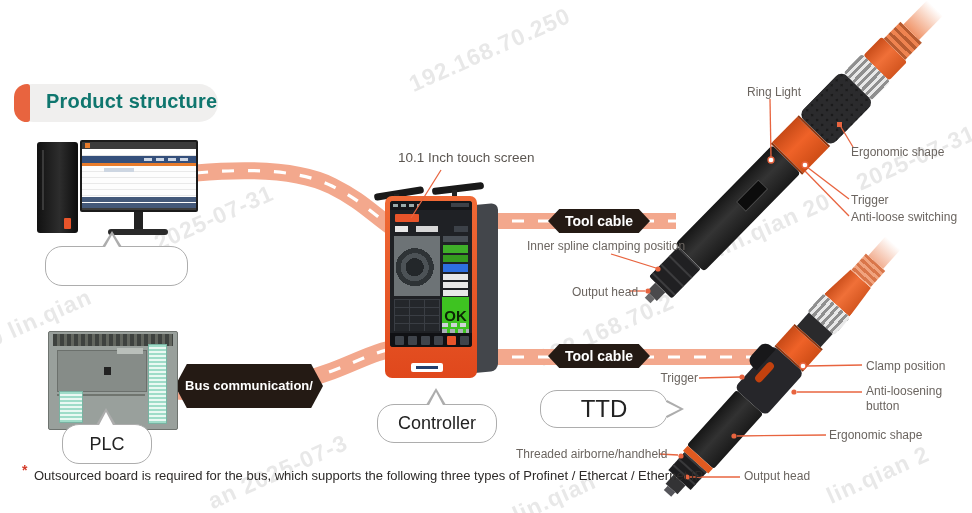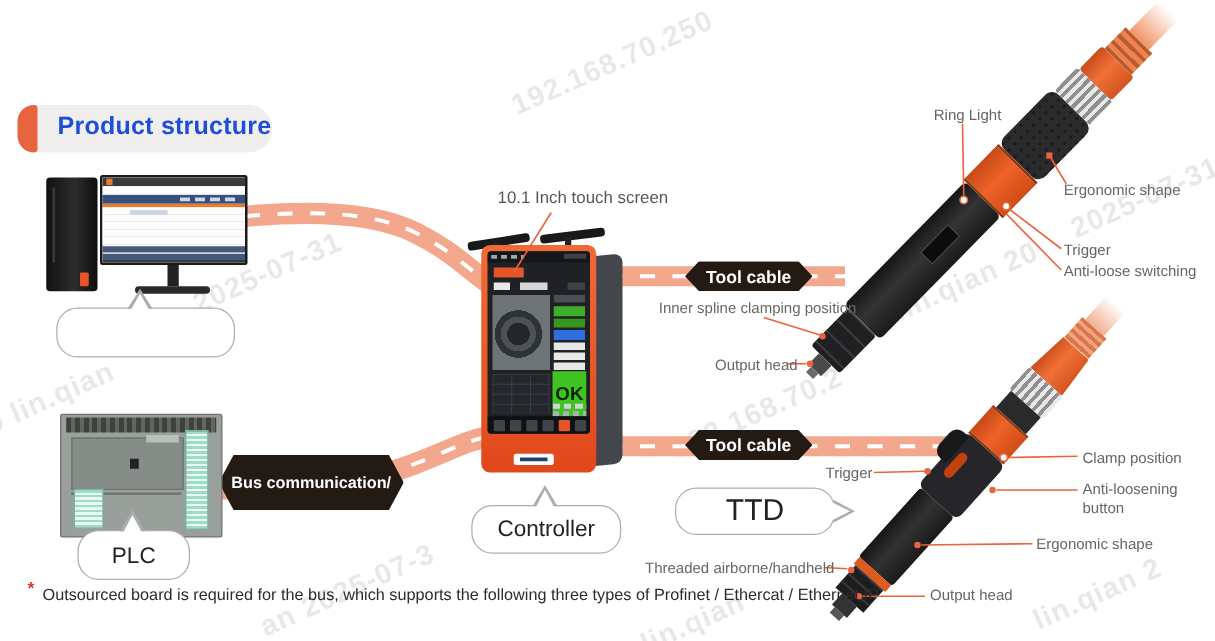--- a/index.html
+++ b/index.html
@@ -8,21 +8,21 @@
   .abs{position:absolute;}
 
   
   .wm{position:absolute;font-weight:bold;font-size:23px;letter-spacing:1px;
       color:rgba(110,110,110,0.16);white-space:nowrap;
       transform:translate(-50%,-50%) rotate(-24deg);pointer-events:none;}
 
   
   .title-box{left:14px;top:84px;width:204px;height:38px;background:#f0efee;border-radius:19px;}
   .title-accent{left:0;top:0;width:16px;height:38px;background:#e8643f;border-radius:19px 4px 4px 19px;}
-  .title-text{left:32px;top:6px;font-size:20px;font-weight:600;color:#1d4ed8;letter-spacing:0.2px;}
+  .title-text{left:32px;top:6px;font-size:20px;font-weight:600;color:#0f766e;letter-spacing:0.2px;}
 
   
   .banner{position:absolute;background:#241a14;color:#fff;font-weight:bold;text-align:center;
           display:flex;flex-direction:column;justify-content:center;line-height:1.15;}
   .hex{clip-path:polygon(0 50%,11% 0,89% 0,100% 50%,89% 100%,11% 100%);}
   .hex-big{clip-path:polygon(0 50%,8% 0,92% 0,100% 50%,92% 100%,8% 100%);}
 
   
   .bubble{position:absolute;background:#fff;border:1px solid #adadad;border-radius:17px;
           display:flex;align-items:center;justify-content:center;color:#222;}

